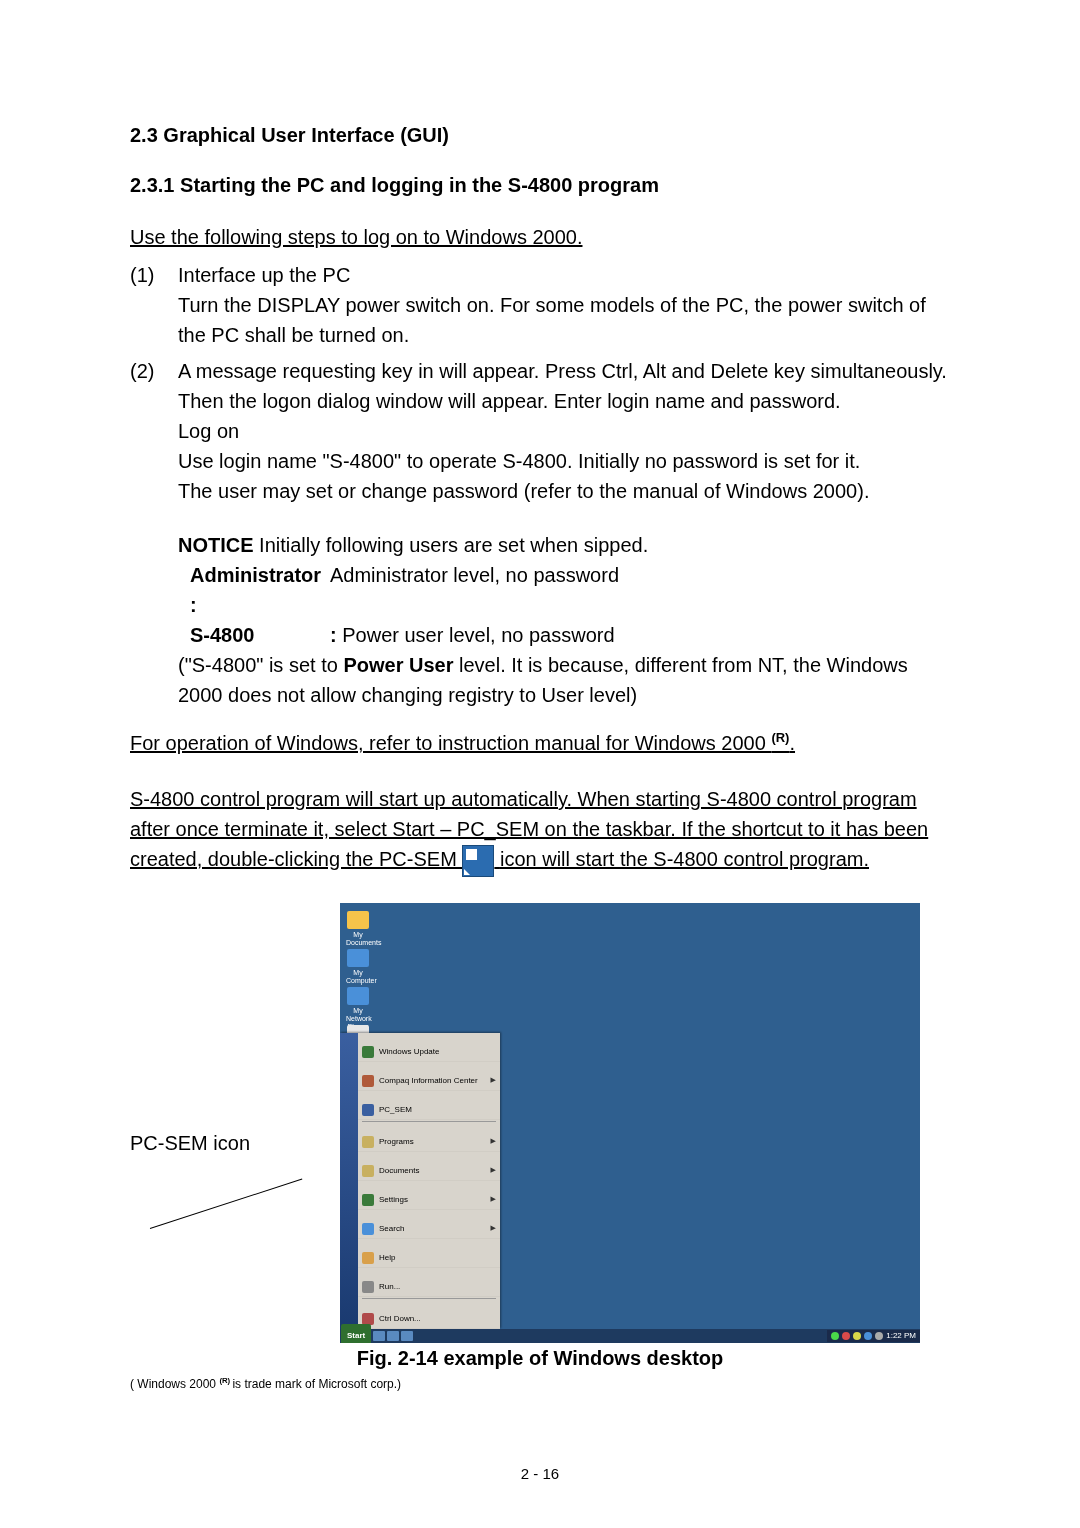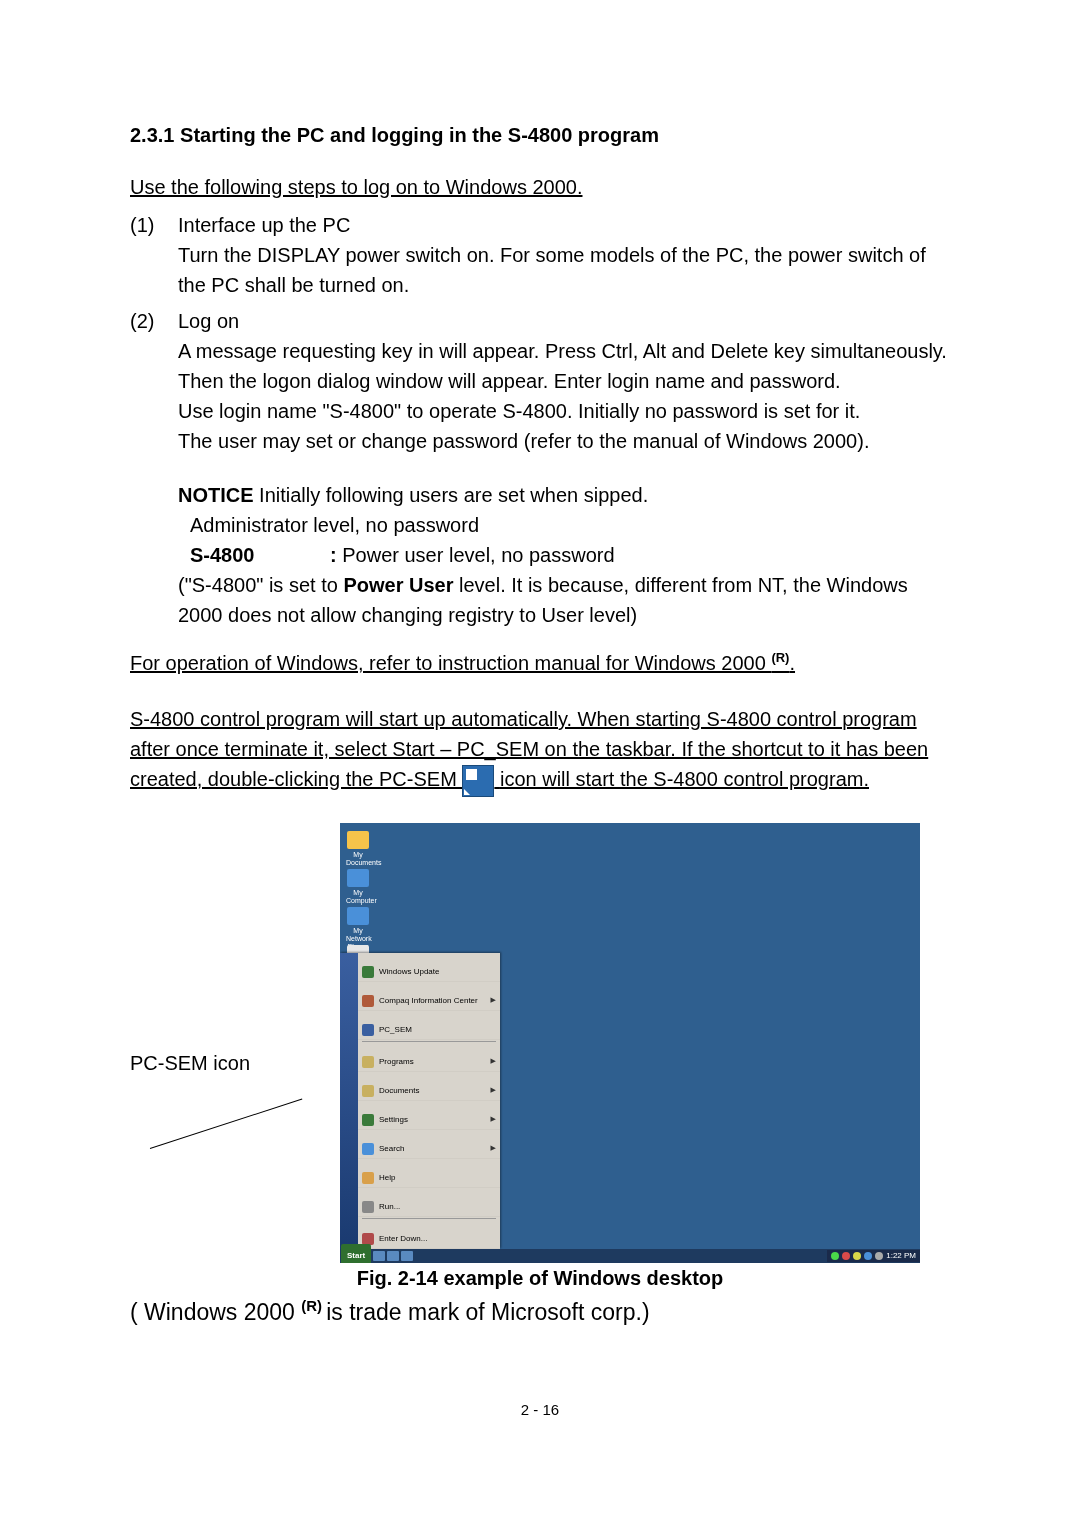--- a/index.html
+++ b/index.html
@@ -121,61 +121,63 @@
     height:24px; padding:0 6px; margin:1px;
     border-radius:2px;
     display:flex; align-items:center;
     font-weight:bold;
   }
   .taskbar .qicon{width:12px;height:10px;background:#5a8ac0;margin:0 1px;border-radius:1px;}
   .taskbar .tray{margin-left:auto;background:#1a2a4a;height:12px;padding:0 4px;display:flex;align-items:center;gap:3px;}
   .tray .ti{width:8px;height:8px;border-radius:50%;}
 
   .caption{ text-align:center; font-weight:bold; }
-  .footnote{ font-size:23px; margin-top:2px;}
+  .footnote{ font-size:12px; margin-top:2px;}
   .pagenum{ text-align:center; font-size:15px; margin-top:70px;}
   b{font-weight:bold;}
 </style>
 </head>
 <body>
 
 <div class="page">
 
+  <div class="h1">2.3   Graphical User Interface (GUI)</div>
   <div class="h2">2.3.1   Starting the PC and logging in the S-4800 program</div>
 
   <div class="para">Use the following steps to log on to Windows 2000.</div>
 
   <div class="list">
     <div class="list-row">
       <div class="list-num">(1)</div>
       <div class="list-body">
         <div>Interface up the PC</div>
         <div>Turn the DISPLAY power switch on. For some models of the PC, the power switch of the PC shall be turned on.</div>
       </div>
     </div>
   </div>
 
   <div class="list">
     <div class="list-row">
       <div class="list-num">(2)</div>
       <div class="list-body">
+        <div>A message requesting key in will appear. Press Ctrl, Alt and Delete key simultaneously. Then the logon dialog window will appear. Enter login name and password.</div>
         <div>Log on</div>
-        <div>A message requesting key in will appear. Press Ctrl, Alt and Delete key simultaneously. Then the logon dialog window will appear. Enter login name and password.</div>
         <div>Use login name "S-4800" to operate S-4800. Initially no password is set for it.</div>
         <div>The user may set or change password (refer to the manual of Windows 2000).</div>
       </div>
     </div>
   </div>
 
   <div class="spacer"></div>
 
   <div class="notice-line">
     <b>NOTICE</b><span>   Initially following users are set   when sipped.</span>
   </div>
   <div class="user-row">
+    <div class="user-name">Administrator :</div>
     <div> Administrator level, no password</div>
   </div>
   <div class="user-row">
     <div class="user-name"><span>S-4800</span></div>
     <div><b> :</b><span> Power user level, no password</span></div>
   </div>
   <div class="notice-line">
     <span>("S-4800" is set to </span><b>Power User</b><span> level. It is because, different from NT, the Windows 2000 does not allow changing registry to User level)</span>
   </div>
 
@@ -273,21 +275,21 @@
               <span class="ic" style="background:#d9a04a"></span>
               <span>Help</span>
             </div>
             <div class="sm-item">
               <span class="ic" style="background:#888"></span>
               <span>Run...</span>
             </div>
             <div class="sm-sep"></div>
             <div class="sm-item">
               <span class="ic" style="background:#b04a4a"></span>
-              <span>Enter Down...</span>
+              <span>Ctrl Down...</span>
             </div>
           </div>
       </div>
 
       <div class="taskbar">
         <div class="startbtn">
             <span>Start</span>
           </div>
         <div class="qicon"></div>
         <div class="qicon"></div>

